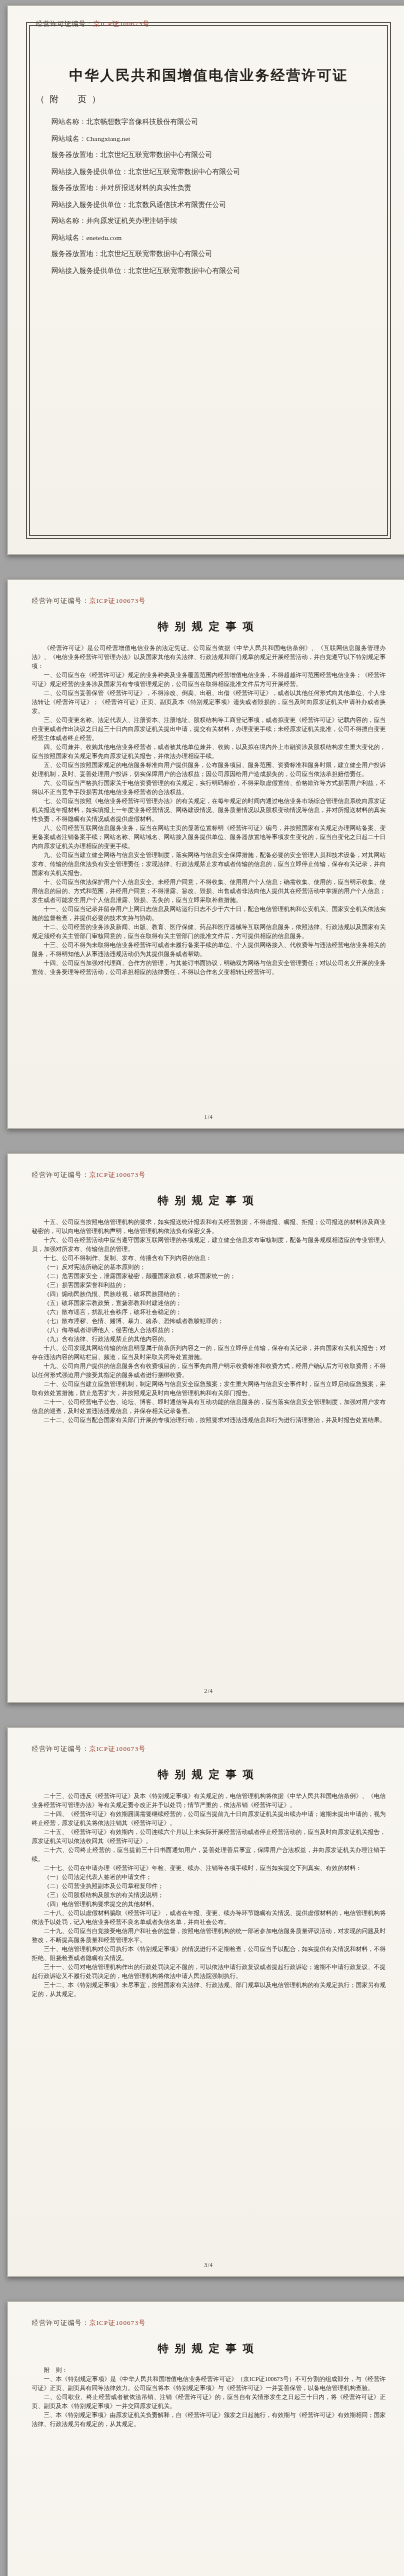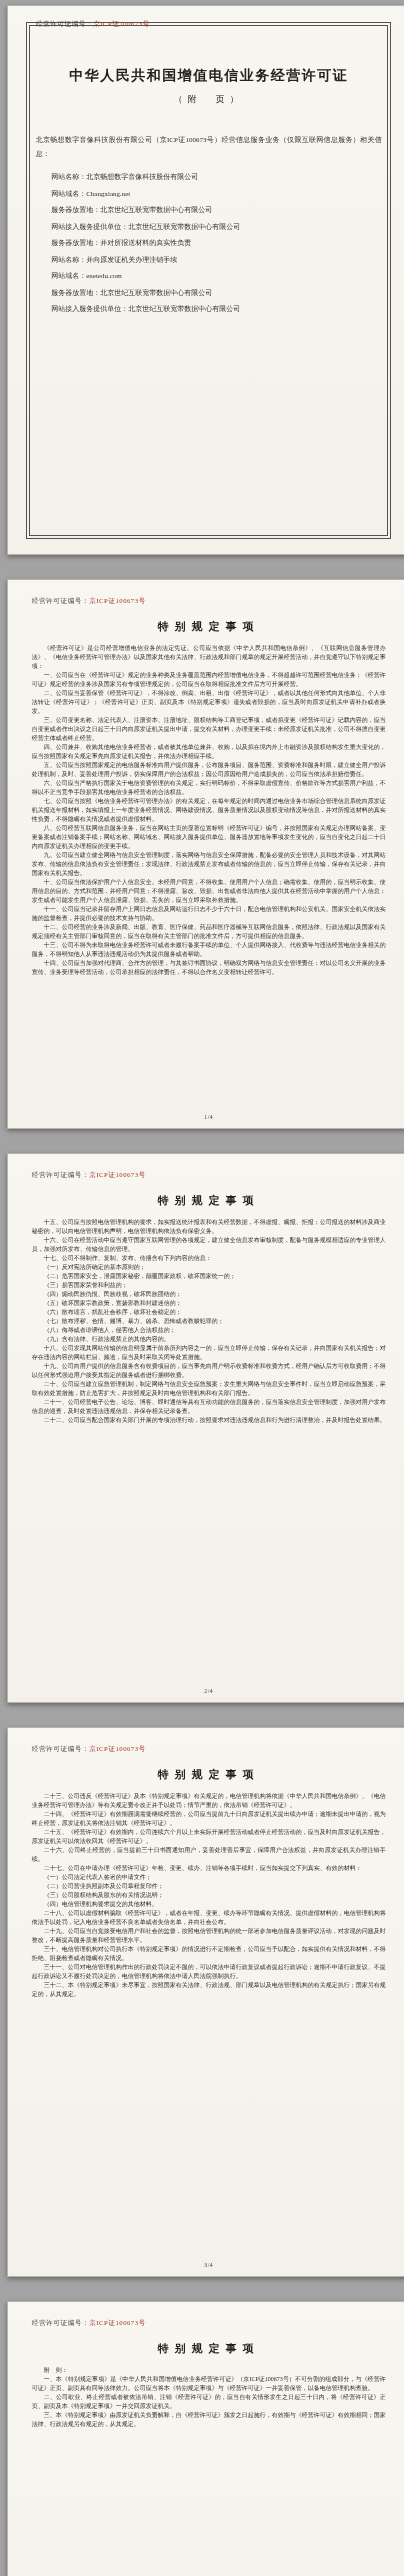--- a/index.html
+++ b/index.html
@@ -42,21 +42,21 @@
   .cert-title {
     margin: 38px 0 0;
     text-align: center;
     font-size: 14px;
     font-weight: bold;
     letter-spacing: 1.5px;
     color: #26211b;
   }
   .cert-subtitle {
     margin: 9.3px 0 0;
-    text-align: center;
+    text-align: left;
     font-size: 8.8px;
     letter-spacing: 5.2px;
     color: #26211b;
   }
   .cert-intro {
     margin: 27px 0 0;
     font-size: 7px;
     line-height: 2.0;
     text-align: justify;
     color: #332f2a;
@@ -108,28 +108,28 @@
 <div class="stack">
 
   <div class="page">
     <div class="cert-frame">
       <div class="cert-frame-inner"></div>
     </div>
     <div class="cert-content">
       <div class="lic-line"><span>经营许可证编号：</span><span class="lic-no">京ICP证100673号</span></div>
       <h1 class="cert-title">中华人民共和国增值电信业务经营许可证</h1>
       <div class="cert-subtitle">（附　页）</div>
-      <p class="cert-intro">北京畅想数字音像科技股份有限公司（京ICP证100673号）经营信息服务业务（仅限互联网信息服务）相关信息：</p>
       <div class="cert-info">
 
       <p>网站名称：北京畅想数字音像科技股份有限公司</p>
           <p>网站域名：Changxiang.net</p>
           <p>服务器放置地：北京世纪互联宽带数据中心有限公司</p>
           <p>网站接入服务提供单位：北京世纪互联宽带数据中心有限公司</p>
           <p>服务器放置地：并对所报送材料的真实性负责</p>
+          <p>网站接入服务提供单位：北京数风通信技术有限责任公司</p>
           <p>网站名称：并向原发证机关办理注销手续</p>
           <p>网站域名：enetedu.com</p>
           <p>服务器放置地：北京世纪互联宽带数据中心有限公司</p>
           <p>网站接入服务提供单位：北京世纪互联宽带数据中心有限公司</p>
         </div>
     </div>
   </div>
 
   <div class="page">
     <div class="prov-content">

